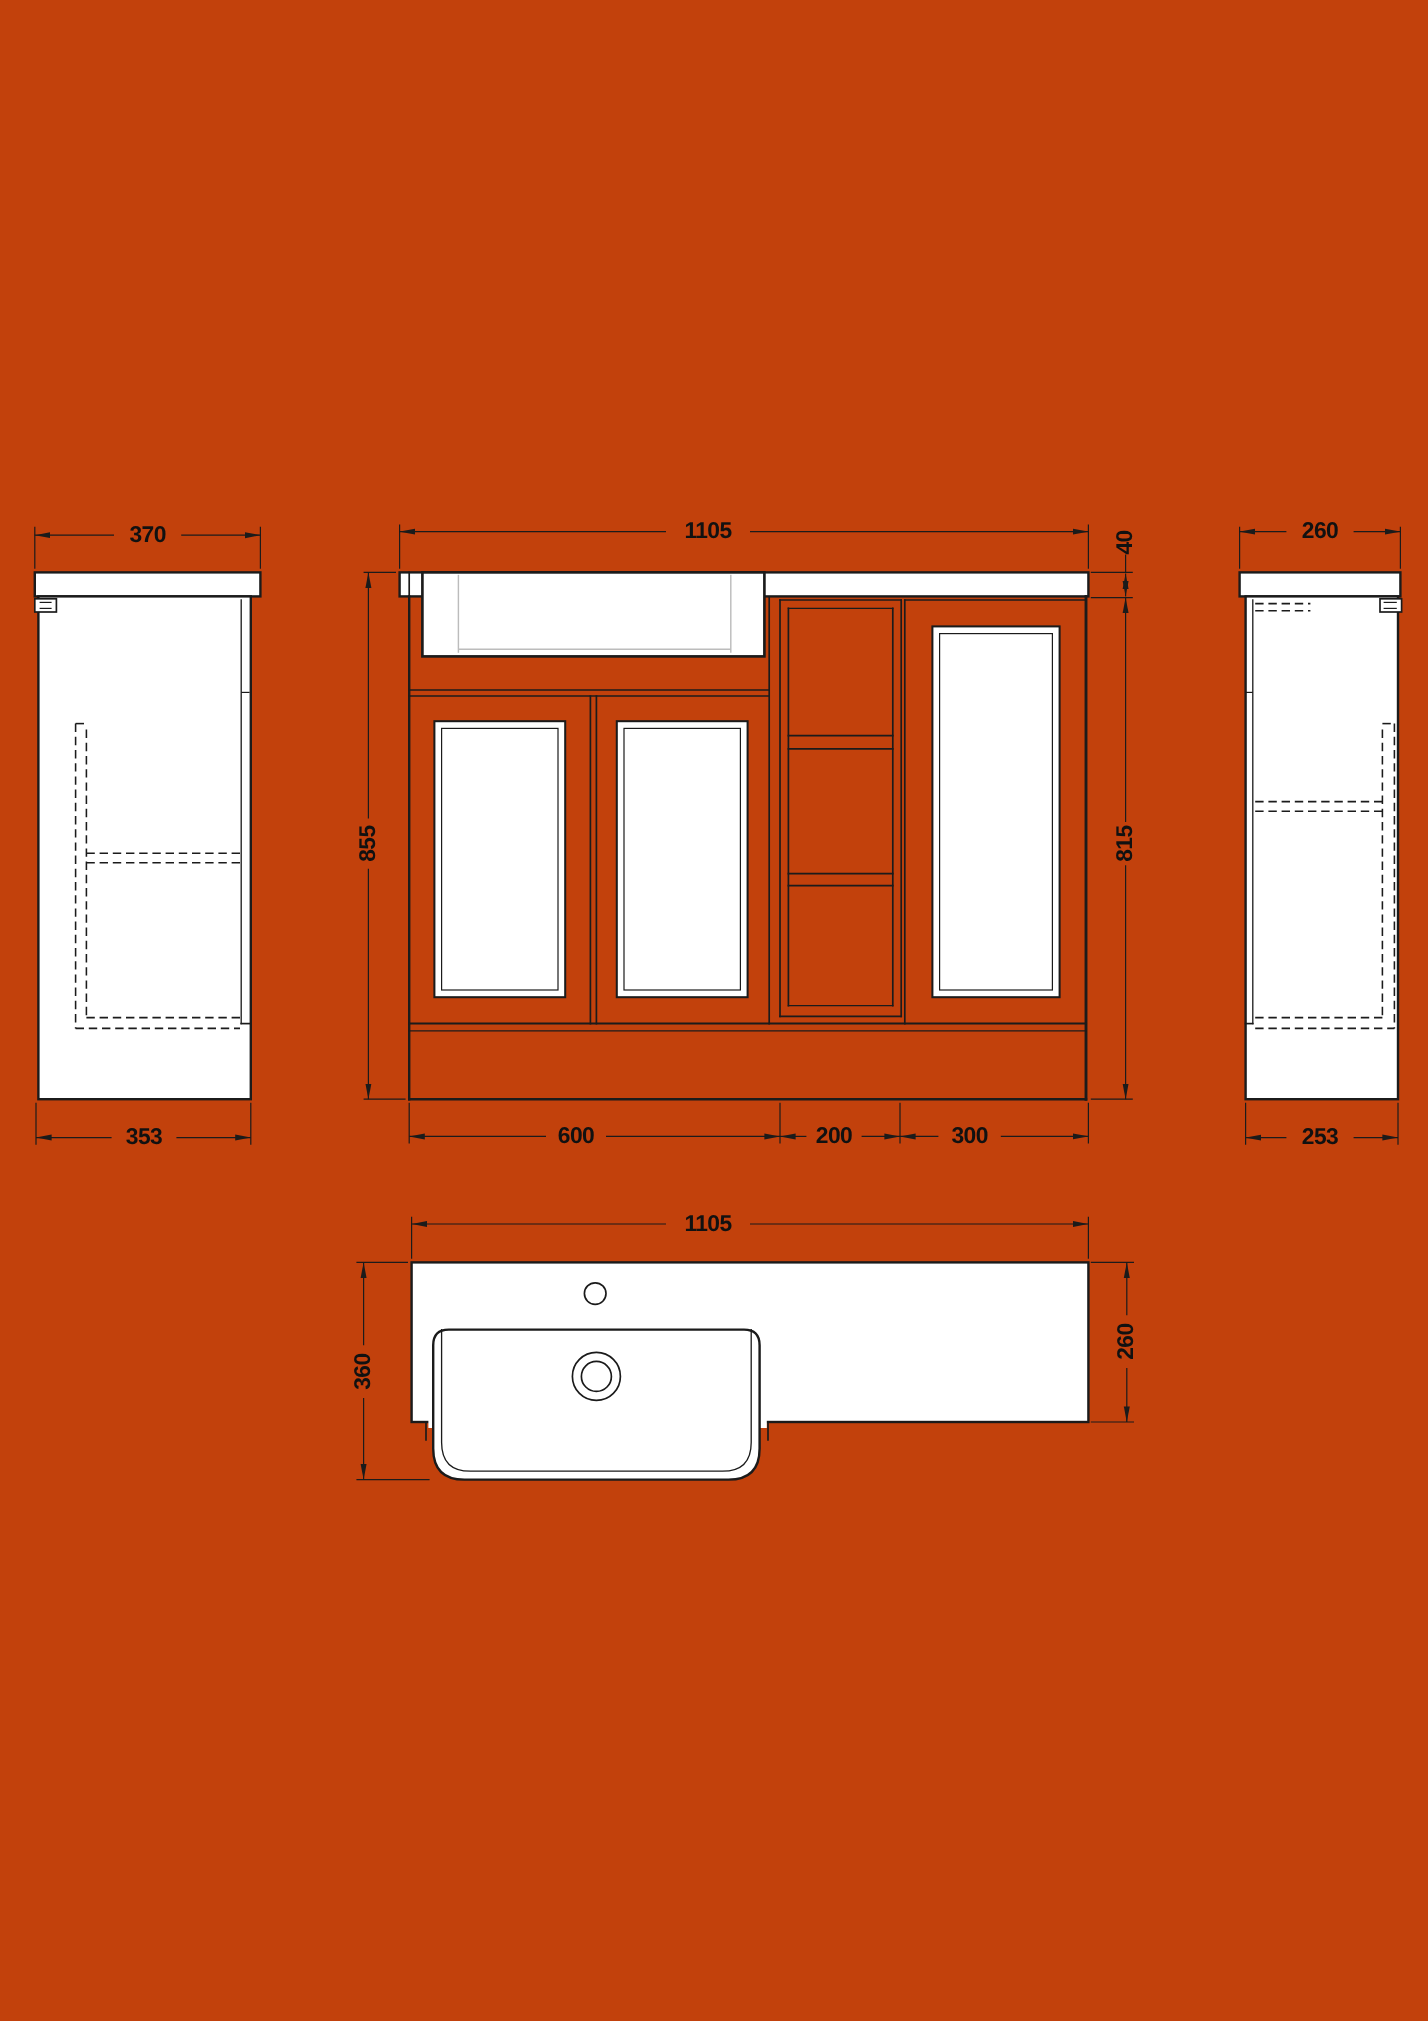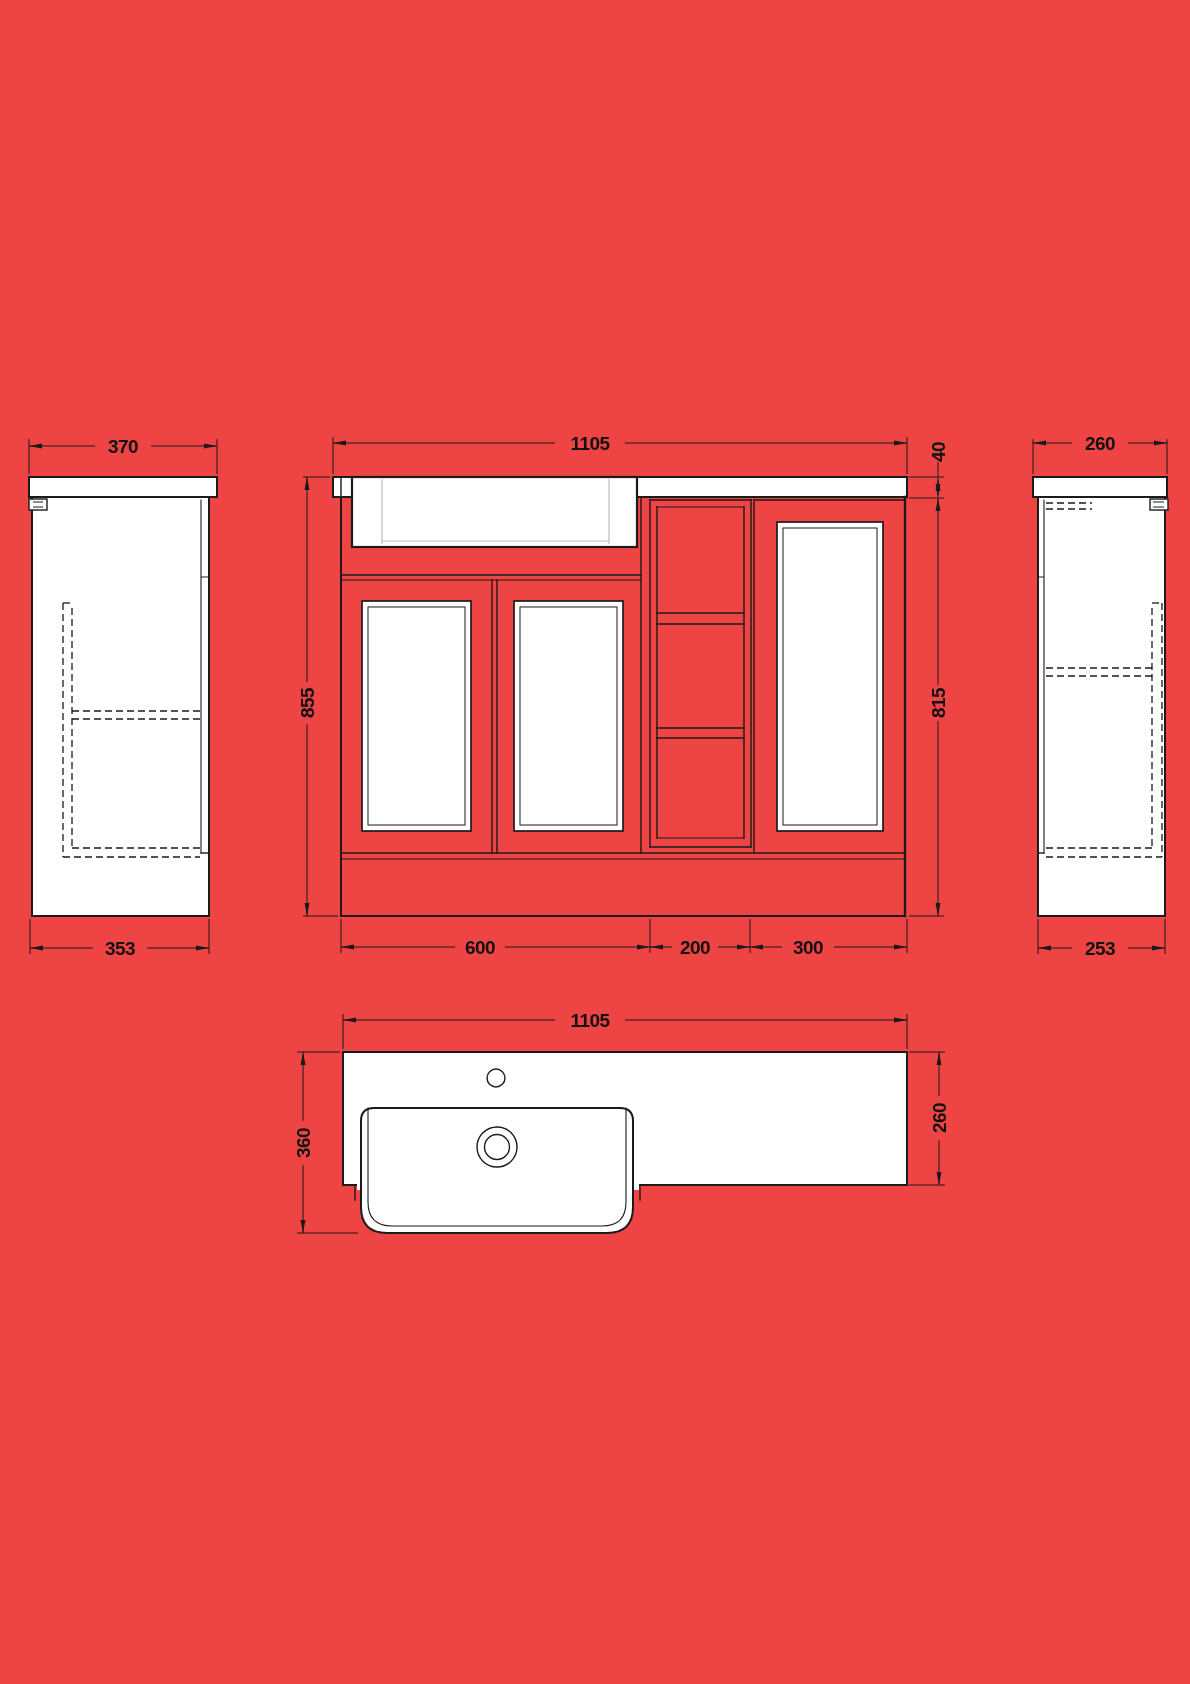--- a/index.html
+++ b/index.html
@@ -1,16 +1,16 @@
 <!DOCTYPE html>
 <html><head>
 <meta charset="utf-8">
 <style>
   html,body{margin:0;padding:0;background:#ffffff;}
-  .sheet{width:1190px;height:1684px;background:#ef4444;position:relative;overflow:hidden;}
+  .sheet{width:1190px;height:1684px;background:#c2410c;position:relative;overflow:hidden;}
   svg{display:block;}
   .ln25{stroke:#1b1b1b;stroke-width:2.4;fill:none;stroke-linecap:square;}
   .ln2{stroke:#1b1b1b;stroke-width:2;fill:none;stroke-linecap:square;}
   .ln18{stroke:#1b1b1b;stroke-width:1.7;fill:none;stroke-linecap:square;}
   .ln15{stroke:#1b1b1b;stroke-width:1.4;fill:none;stroke-linecap:square;}
   .ln12{stroke:#1b1b1b;stroke-width:1.1;fill:none;stroke-linecap:square;}
   .ln1{stroke:#1b1b1b;stroke-width:1;fill:none;}
   .gray{stroke:#bcbcbc;stroke-width:1.2;fill:none;}
   .dash{stroke:#1b1b1b;stroke-width:1.3;fill:none;stroke-dasharray:7 4;stroke-linecap:butt;}
   .dim{stroke:#1b1b1b;stroke-width:1;fill:none;}

